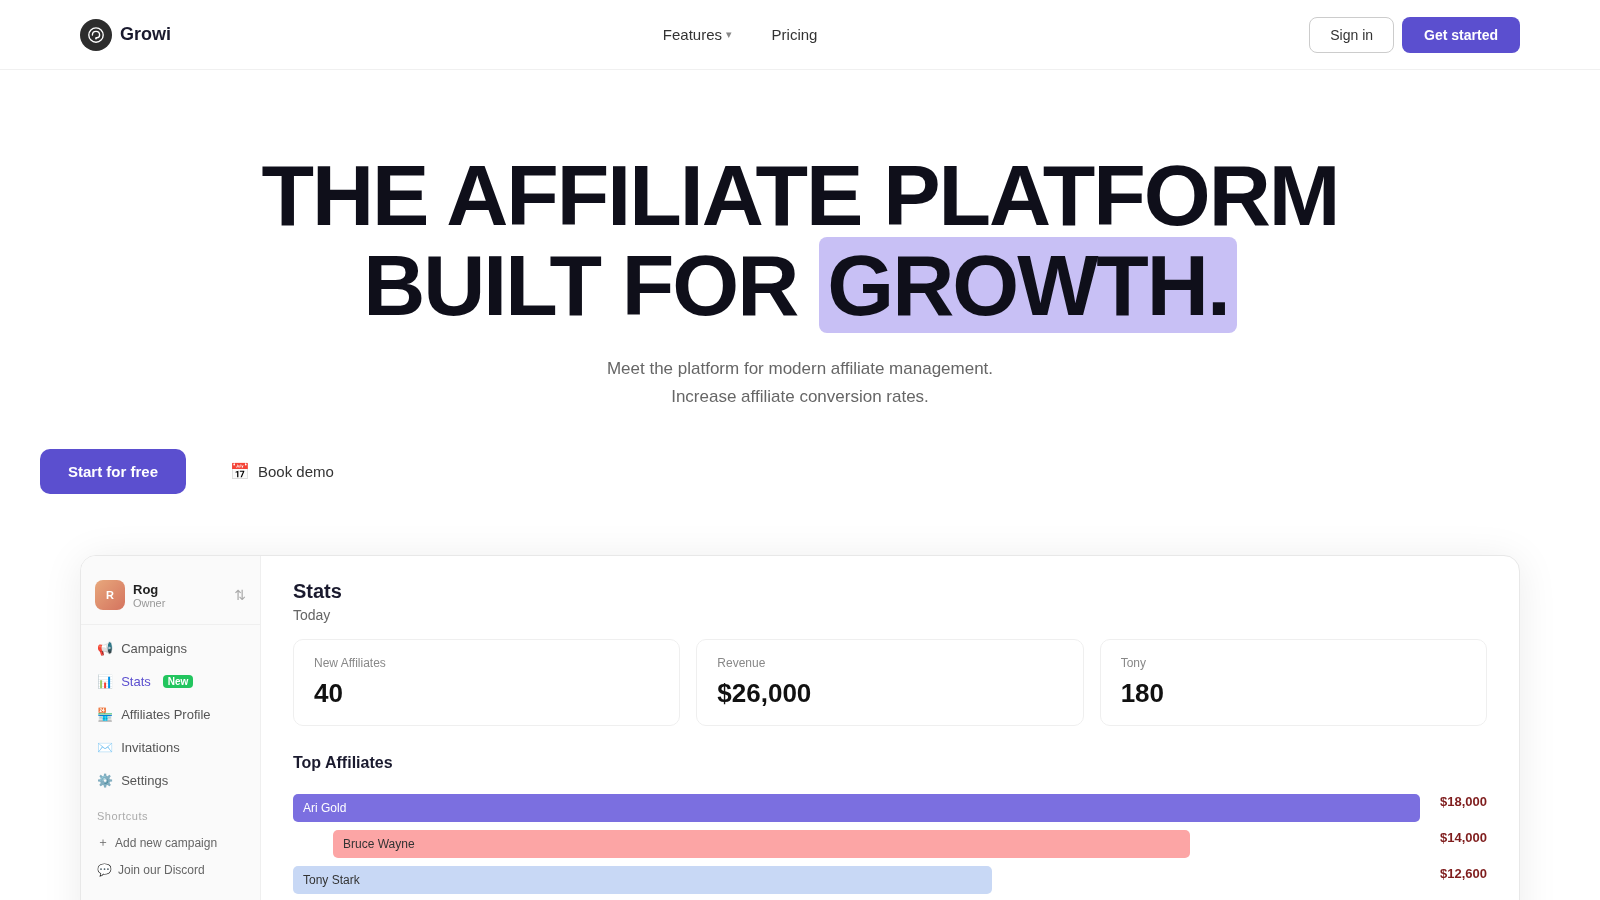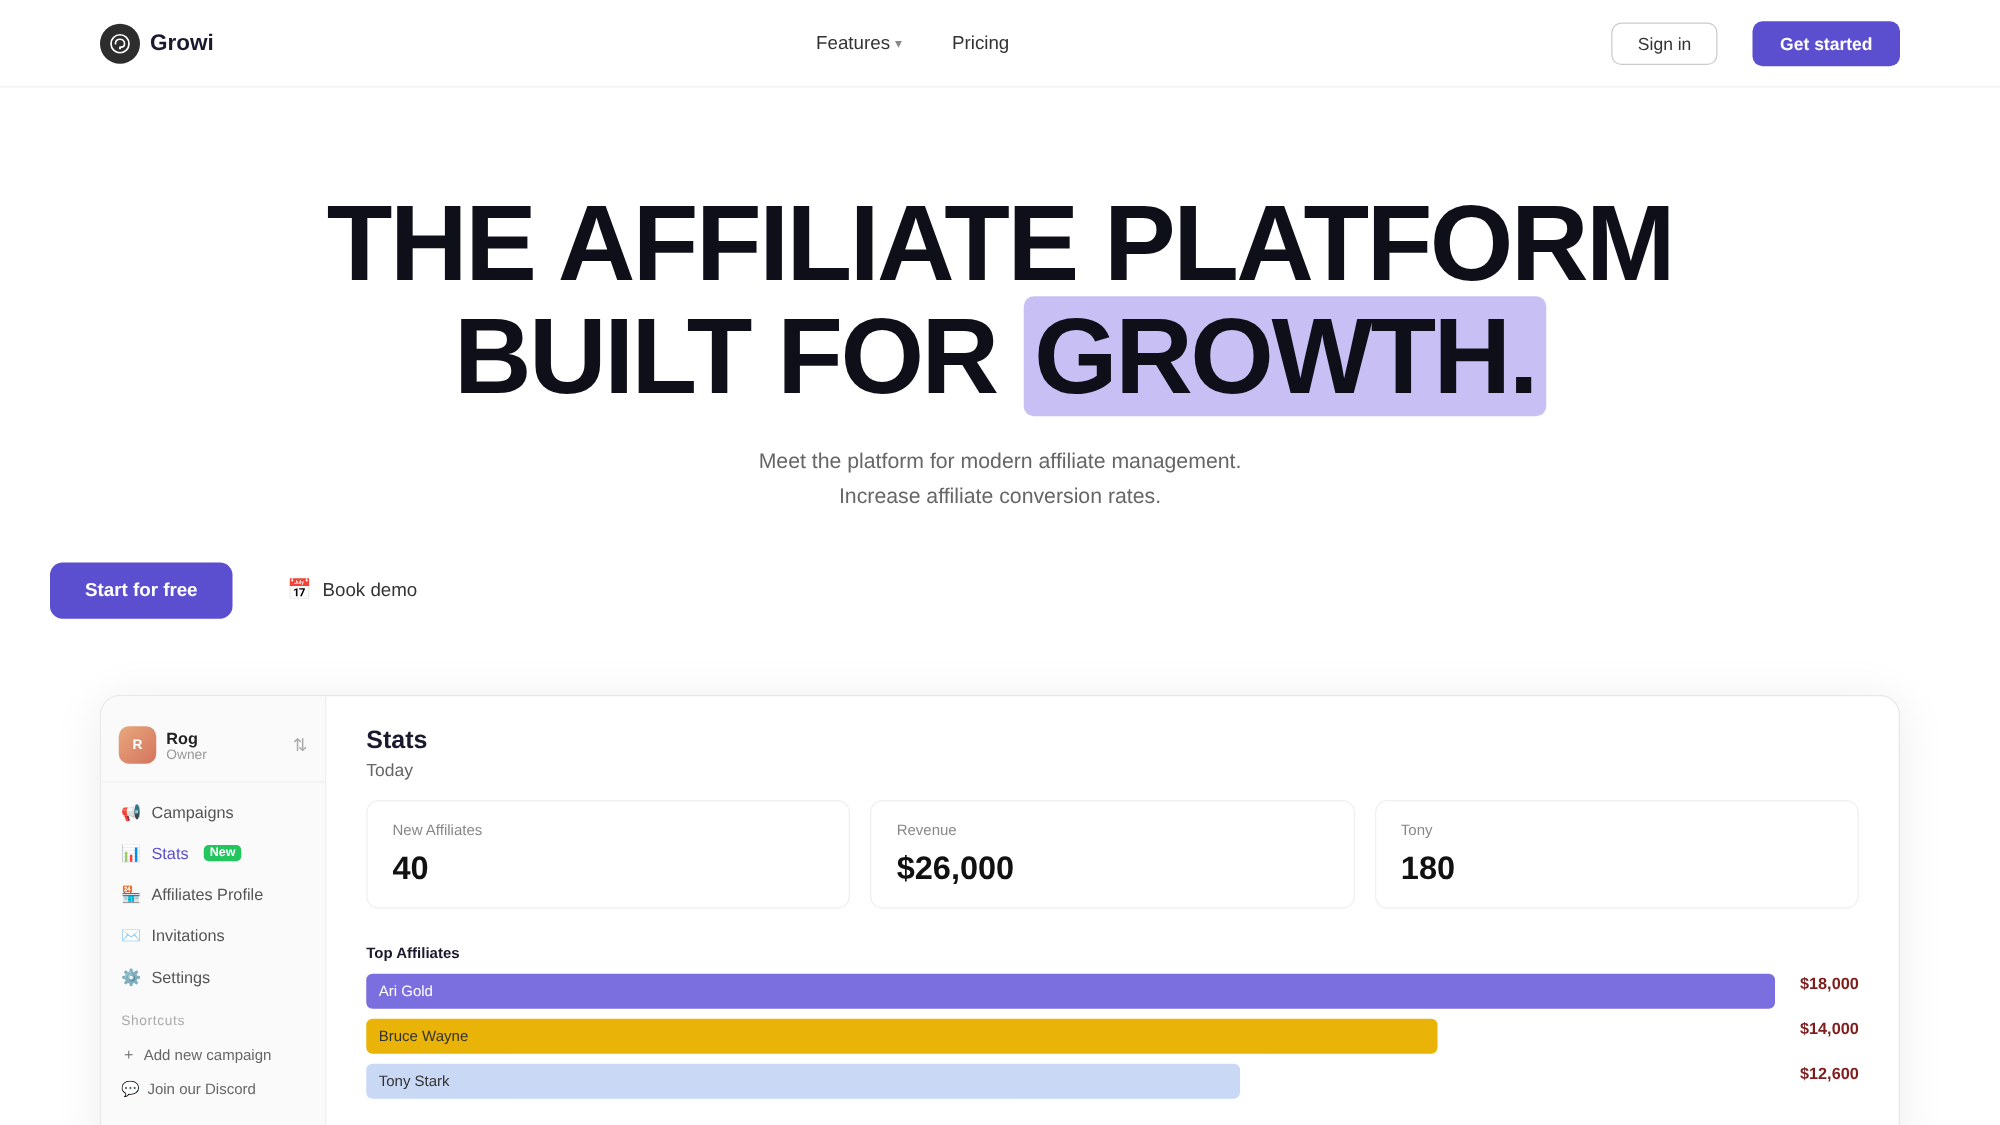--- a/index.html
+++ b/index.html
@@ -7,21 +7,21 @@
 
     
     nav {
       display: flex; align-items: center; justify-content: space-between;
       padding: 0 80px; height: 70px; border-bottom: 1px solid #f0f0f0;
     }
     .logo-icon { width: 32px; height: 32px; border-radius: 50%; background: #2d2d2d; display: flex; align-items: center; justify-content: center; }
     .logo-icon svg { width: 18px; height: 18px; }
     .nav-center { display: flex; align-items: center; gap: 40px; }
     .nav-link { font-size: 15px; color: #333; text-decoration: none; display: flex; align-items: center; gap: 4px; cursor: pointer; }
-    .nav-actions { display: flex; align-items: center; gap: 28px; }
+    .nav-actions { display: flex; gap: 8px; }
     .btn-signin { padding: 8px 20px; border: 1.5px solid #ccc; border-radius: 8px; background: #fff; font-size: 14px; cursor: pointer; color: #333; }
     .btn-getstarted { padding: 10px 22px; border: none; border-radius: 8px; background: #5b4fcf; color: #fff; font-size: 14px; font-weight: 600; cursor: pointer; }
 
     
     .hero { text-align: center; padding: 80px 40px 60px; }
     .hero-title { font-size: 86px; font-weight: 900; line-height: 1.05; color: #0f0f1a; letter-spacing: -2px; }
     .hero-title .highlight { background: #c8c0f5; border-radius: 8px; padding: 0 8px; color: #0f0f1a; }
     .hero-subtitle { font-size: 17px; color: #666; margin-top: 24px; line-height: 1.7; }
     .hero-actions { display: flex; align-items: center; justify-content: flex-start; gap: 16px; margin-top: 36px; }
     .btn-primary { padding: 14px 28px; background: #5b4fcf; color: #fff; border: none; border-radius: 10px; font-size: 15px; font-weight: 600; cursor: pointer; }
@@ -59,29 +59,29 @@
     
     .main-content { flex: 1; padding: 24px 32px; overflow: hidden; }
     .stats-title { font-size: 20px; font-weight: 700; margin-bottom: 4px; }
     .today-label { font-size: 14px; color: #666; margin-bottom: 16px; }
 
     .stat-cards { display: flex; gap: 16px; margin-bottom: 28px; }
     .stat-card { flex: 1; border: 1px solid #efefef; border-radius: 10px; padding: 16px 20px; }
     .stat-card-label { font-size: 12px; color: #888; margin-bottom: 8px; }
     .stat-card-value { font-size: 26px; font-weight: 700; color: #111; }
 
-    .section-title { font-size: 12px; font-weight: 700; margin-bottom: 10px; }
+    .section-title { font-size: 16px; font-weight: 700; margin-bottom: 22px; }
 
     .top-affiliates { margin-bottom: 24px; }
     .affiliate-row { margin-bottom: 8px; }
     .affiliate-bar-wrap { display: flex; gap: 10px; }
     .bar-container { flex: 1; position: relative; height: 28px; border-radius: 5px; overflow: visible; }
     .bar-fill { height: 28px; border-radius: 5px; display: flex; align-items: center; padding-left: 10px; font-size: 12px; color: #333; font-weight: 500; }
     .bar-fill-1 { background: #7b6fe0; color: #fff; }
-    .bar-fill-2 { background: #eab308; }
+    .bar-fill-2 { background: #fca5a5; margin-left: 40px; }
     .bar-fill-3 { background: #c8d8f5; }
     .bar-amount { font-size: 13px; font-weight: 700; color: #7f1d1d; margin-left: 10px; white-space: nowrap; }
   </style>
 </head>
 <body>
 
 <nav>
   <div style="display:flex;align-items:center;gap:8px;cursor:pointer;">
     <div class="logo-icon">
       <svg viewBox="0 0 20 20" fill="none" xmlns="http://www.w3.org/2000/svg">

